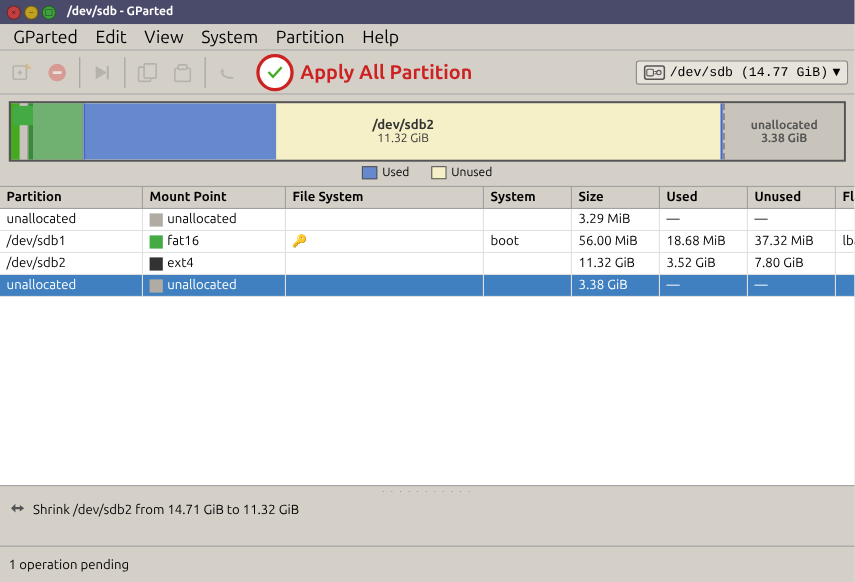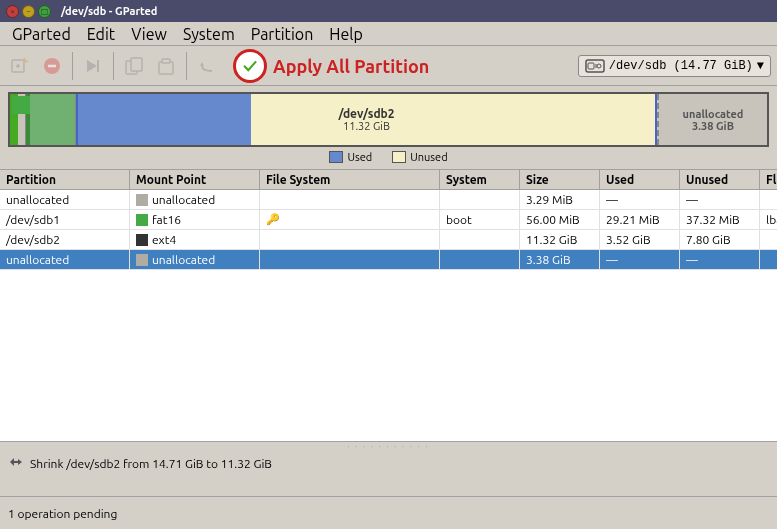--- a/index.html
+++ b/index.html
@@ -493,21 +493,21 @@
       <div class="td">
         <span style="font-size:11px;">🔑</span>
       </div>
       <div class="td">
         <span>boot</span>
       </div>
       <div class="td">
         <span>56.00 MiB</span>
       </div>
       <div class="td">
-        <span>29.21 MiB</span>
+        <span>18.68 MiB</span>
       </div>
       <div class="td">
         <span>37.32 MiB</span>
       </div>
       <div class="td">
         <span>lba</span>
       </div>
     </div>
       <div class="table-row">
       <div class="td">

